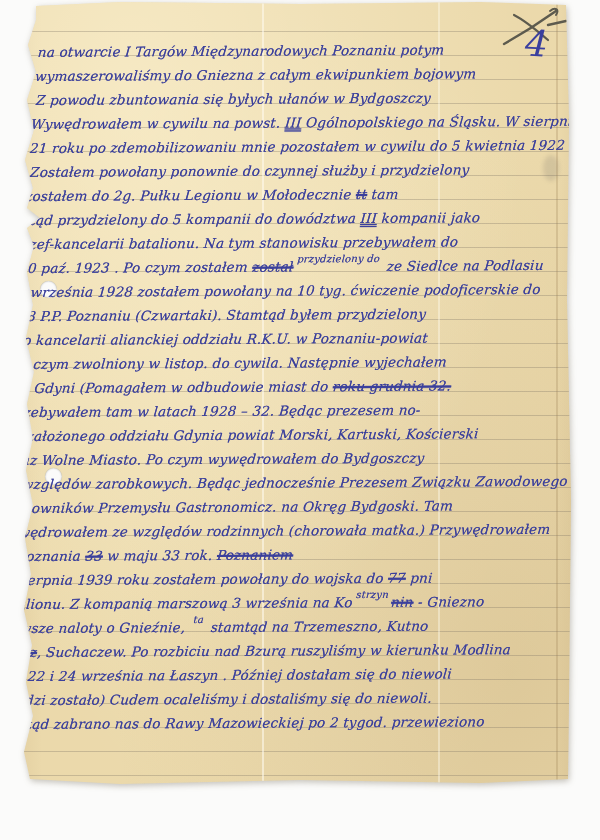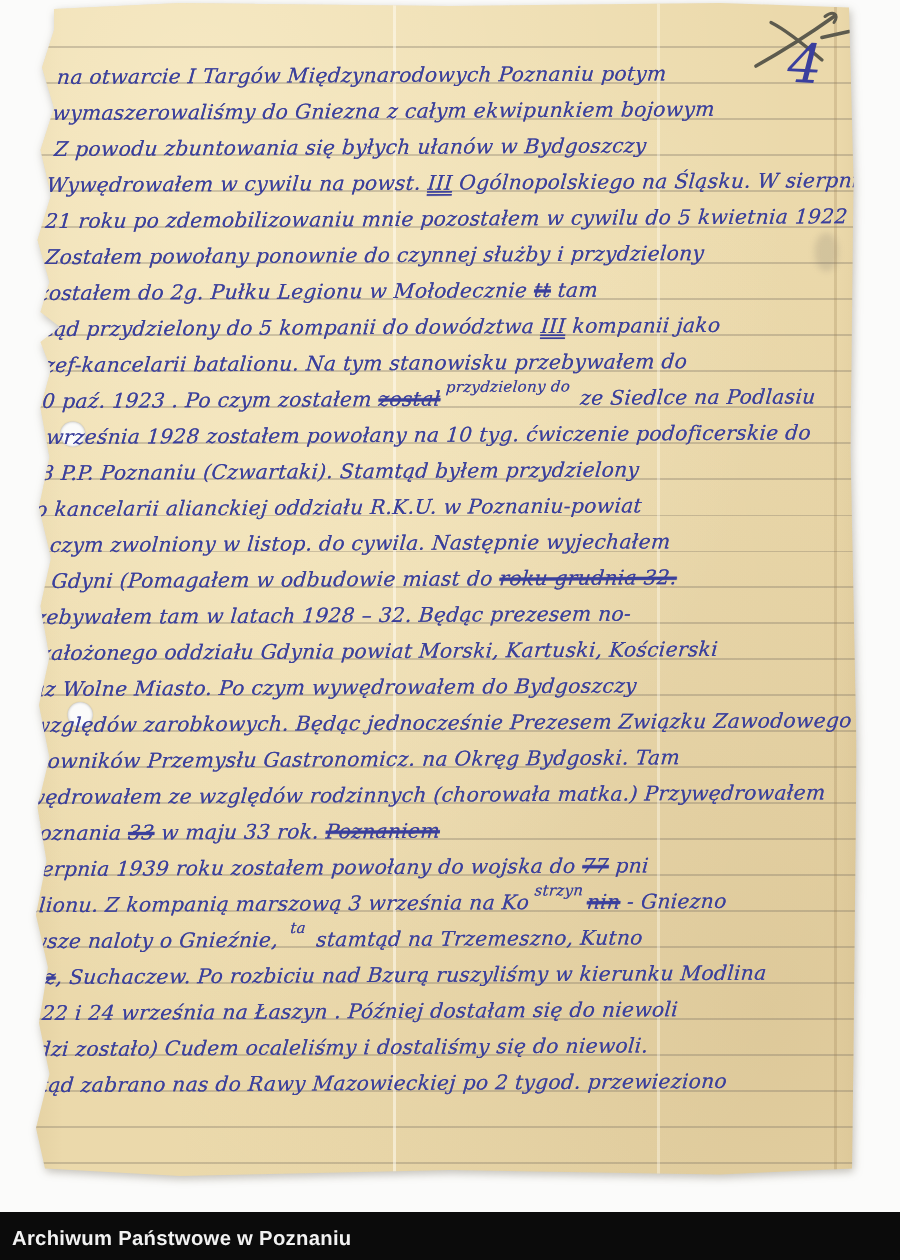--- a/index.html
+++ b/index.html
@@ -143,17 +143,14 @@
           <div class="ms-line"><span class="seg-normal">batalionu. Z kompanią marszową 3 września na Ko</span><span class="seg-above">strzyn</span><span class="seg-struck">nin</span><span class="seg-normal"> - Gniezno</span></div>
           <div class="ms-line"><span class="seg-normal">Pierwsze naloty o Gnieźnie, </span><span class="seg-above">ta</span><span class="seg-normal"> stamtąd na Trzemeszno, Kutno</span></div>
           <div class="ms-line"><span class="seg-struck">Łowicz</span><span class="seg-normal">, Suchaczew. Po rozbiciu nad Bzurą ruszyliśmy w kierunku Modlina</span></div>
           <div class="ms-line"><span class="seg-normal">dalej 22 i 24 września na Łaszyn . Później dostałam się do niewoli</span></div>
           <div class="ms-line"><span class="seg-normal">(96 ludzi zostało) Cudem ocaleliśmy i dostaliśmy się do niewoli.</span></div>
           <div class="ms-line"><span class="seg-struck">Tam</span><span class="seg-normal"> Stąd zabrano nas do Rawy Mazowieckiej po 2 tygod. przewieziono</span></div>
         </div>
     </div>
   </div>
 
-  <div class="footer-bar">
-    <div class="label">Archiwum Państwowe w Poznaniu</div>
-  </div>
 
 </div>
 
 </body></html>

